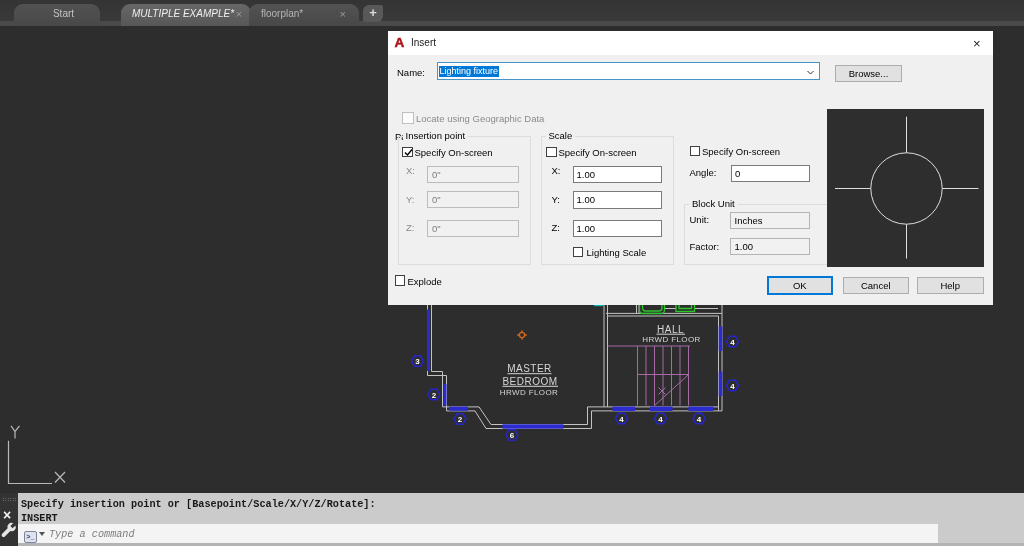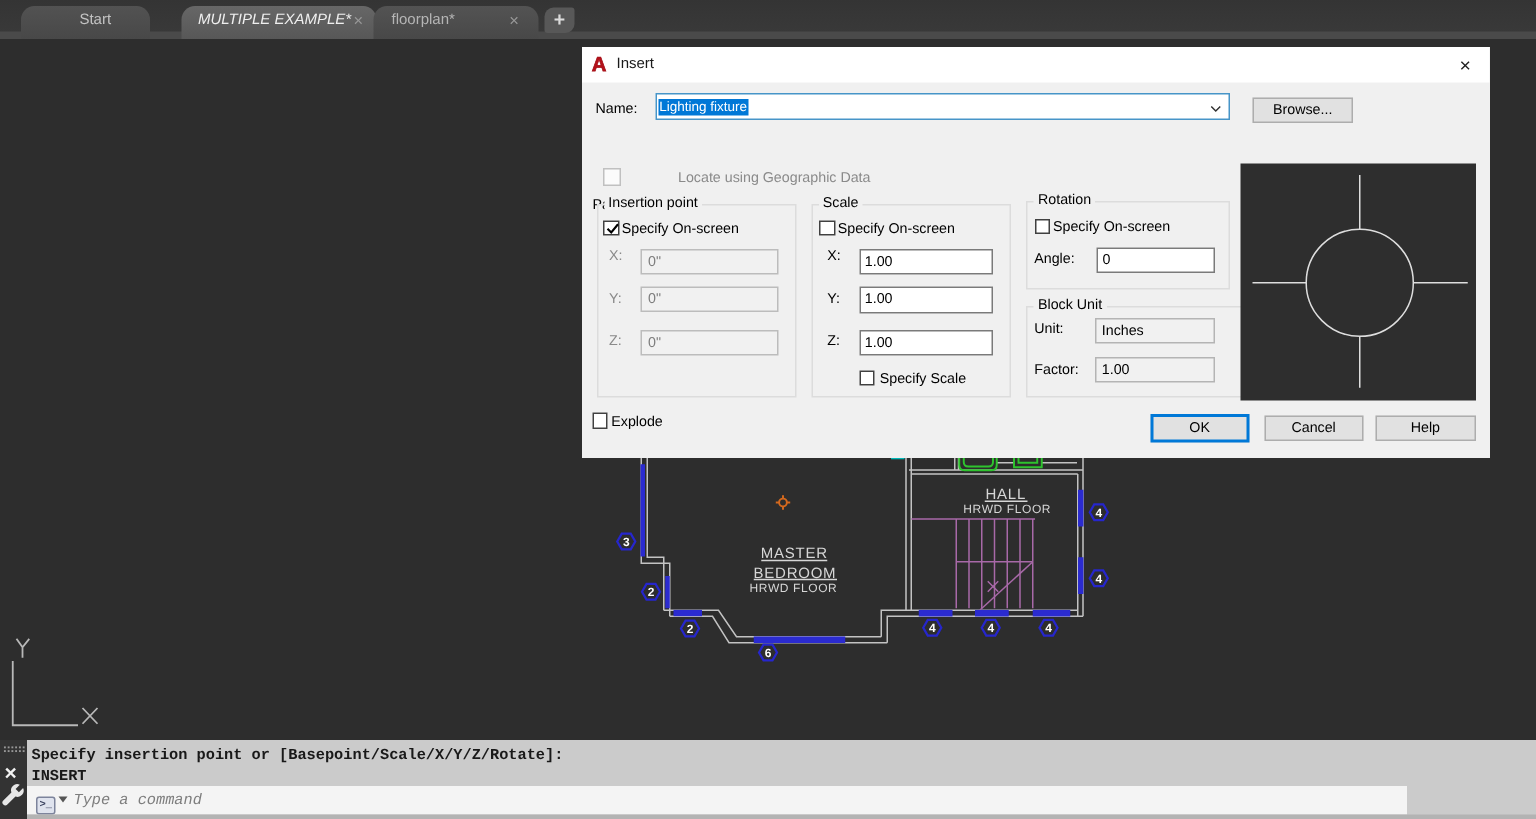--- a/index.html
+++ b/index.html
@@ -214,21 +214,21 @@
     <div id="combo">
         <span id="combosel">Lighting fixture</span>
       <svg id="combochev" viewBox="0 0 7 7">
           <path d="M0.5 2 L3.5 5 L6.5 2" stroke="#333" stroke-width="1" fill="none"></path>
         </svg>
     </div>
     <div class="btn" id="btn-browse" style="left:447px;top:33.5px;width:67px;height:17px;">Browse...</div>
 
     <div class="lbl" style="left:7px;top:60px;margin-top:40px;">Path:</div>
     <div class="cbdis" style="left:13.5px;top:80.5px;"></div>
-    <div class="lbl dis" style="left:28px;top:81.5px;margin-left:36px;">Locate using Geographic Data</div>
+    <div class="lbl dis" style="left:28px;top:81.5px;">Locate using Geographic Data</div>
 
     <div class="grp" style="left:9.5px;top:105px;width:133px;height:128.5px;">
       <div class="grplbl">Insertion point</div>
     </div>
     <div class="cb" style="left:14px;top:115.5px;">
       <svg width="9" height="9" style="position:absolute;left:0.5px;top:0.5px">
           <path d="M1 4.5 L3.5 7 L8 1.5" stroke="#000" stroke-width="1.4" fill="none"></path>
         </svg>
     </div>
     <div class="lbl" style="left:26.5px;top:116px;">Specify On-screen</div>
@@ -244,25 +244,22 @@
     </div>
     <div class="cb" style="left:158px;top:115.5px;"></div>
     <div class="lbl" style="left:170.5px;top:116px;">Specify On-screen</div>
     <div class="lbl" style="left:163.5px;top:134px;">X:</div>
     <div class="field" style="left:184.5px;top:134.5px;width:89px;height:17.5px;">1.00</div>
     <div class="lbl" style="left:163.5px;top:162.5px;">Y:</div>
     <div class="field" style="left:184.5px;top:160px;width:89px;height:17.5px;">1.00</div>
     <div class="lbl" style="left:163.5px;top:190.5px;">Z:</div>
     <div class="field" style="left:184.5px;top:188.5px;width:89px;height:17.5px;">1.00</div>
     <div class="cb" style="left:184.5px;top:215.5px;"></div>
-    <div class="lbl" style="left:198.5px;top:216px;">Specify Scale</div>
-
-    <div class="grp" style="left:296px;top:103px;width:135.5px;height:59px;">
-      <div class="grplbl">Rotation</div>
-    </div>
+    <div class="lbl" style="left:198.5px;top:216px;">Lighting Scale</div>
+
     <div class="cb" style="left:301.5px;top:114.5px;"></div>
     <div class="lbl" style="left:314px;top:115px;">Specify On-screen</div>
     <div class="lbl" style="left:301.5px;top:136px;">Angle:</div>
     <div class="field" style="left:343px;top:134px;width:78.5px;height:17px;">0</div>
 
     <div class="grp" style="left:296px;top:173px;width:159px;height:60.5px;">
       <div class="grplbl">Block Unit</div>
     </div>
     <div class="lbl" style="left:301.5px;top:183px;">Unit:</div>
     <div class="fieldro" style="left:341.5px;top:180.5px;width:80px;height:17px;">Inches</div>

